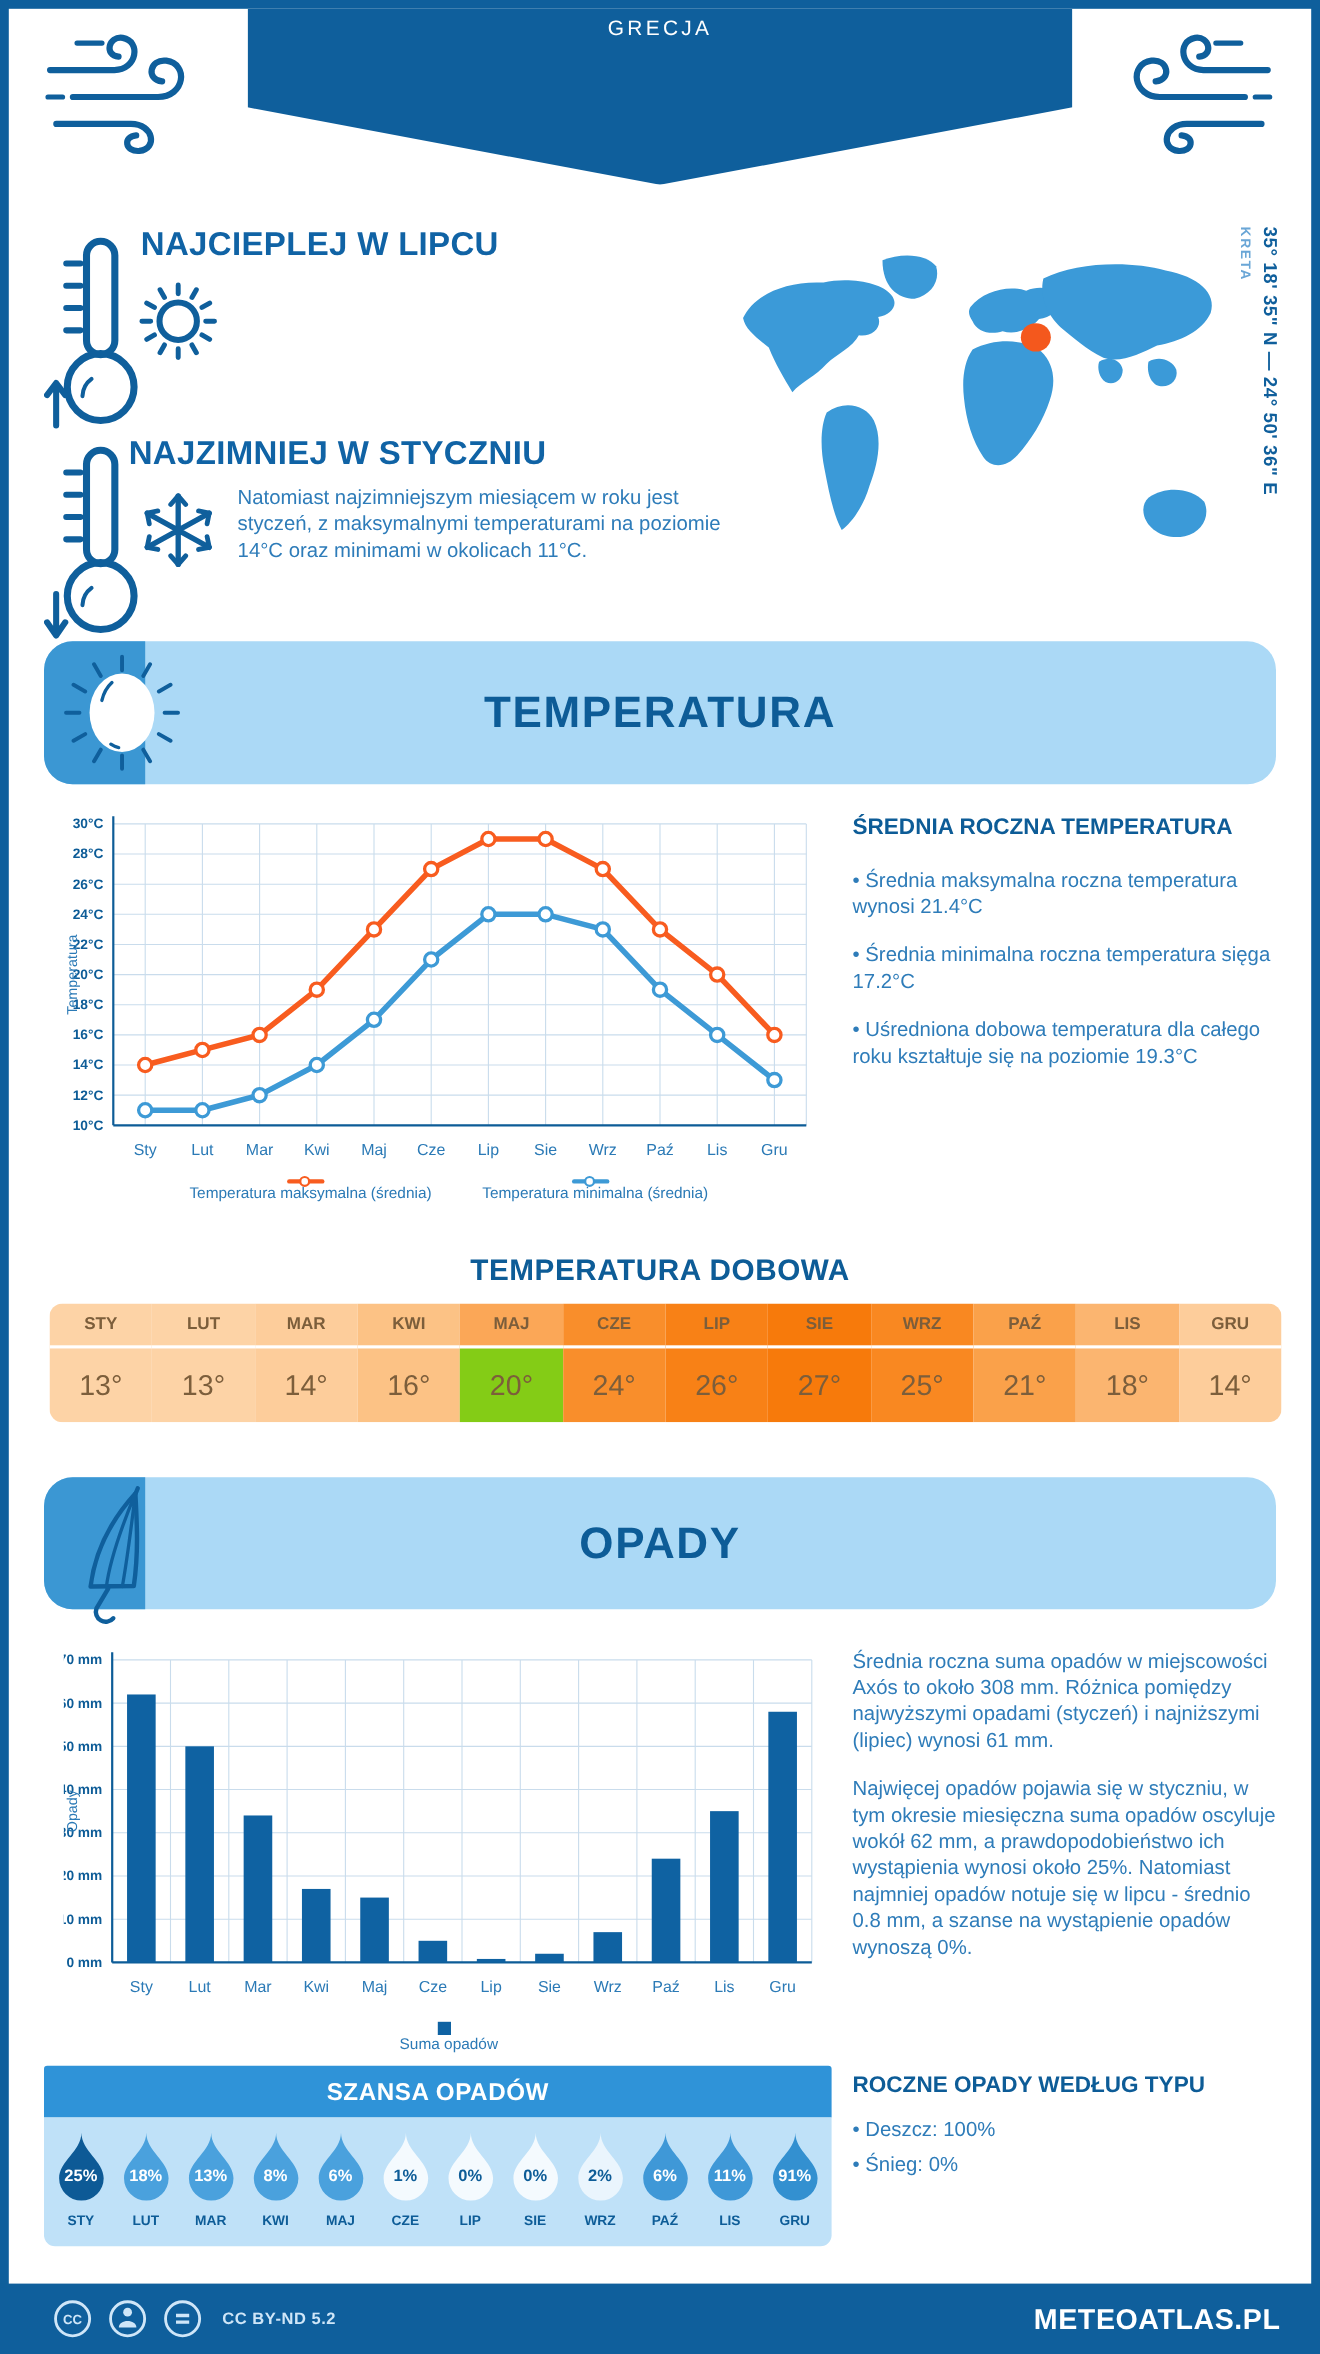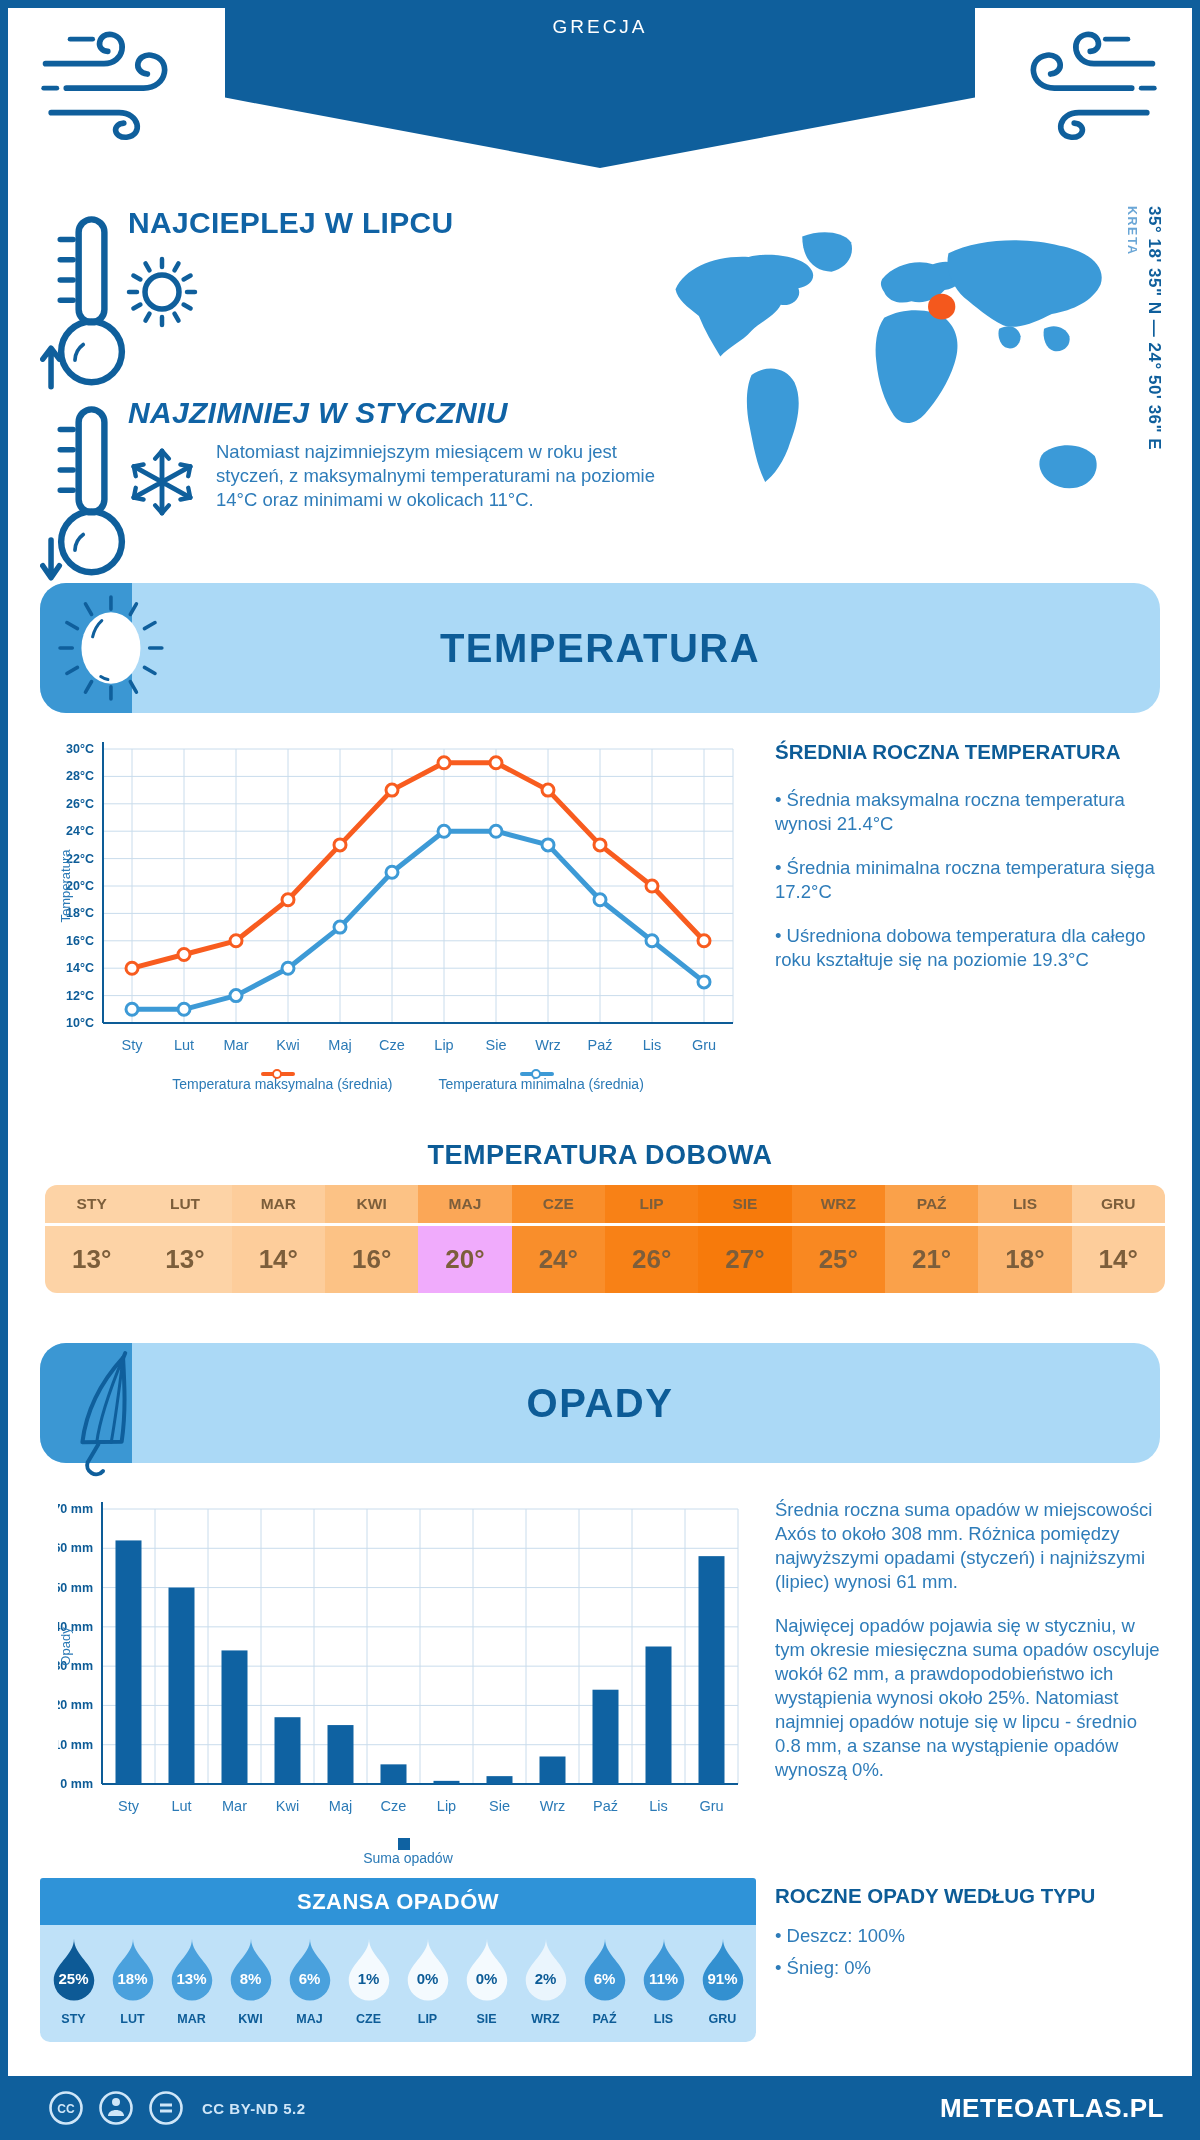--- a/index.html
+++ b/index.html
@@ -51,21 +51,21 @@
   .side-panel{position:absolute;left:775px;width:392px;}
   .side-h{font-size:20.5px;font-weight:700;color:#0d5c97;margin:0;}
   .side-p{font-size:18.5px;line-height:1.3;color:#2e7cb9;margin:20px 0 0;}
   .side-p.first{margin-top:24px;}
 
   
   .daily-title{position:absolute;left:0;right:0;top:1140px;text-align:center;font-size:27px;font-weight:700;color:#0d5c97;letter-spacing:0.5px;}
   #daily-table{position:absolute;left:45px;top:1185px;width:1120px;height:108px;display:flex;border-radius:12px;overflow:hidden;}
   .tcol{flex:1;display:flex;flex-direction:column;}
   .th{height:38px;display:flex;align-items:center;justify-content:center;font-size:15.5px;font-weight:700;color:#7c5e3b;border-bottom:3px solid #fff;}
-  .tv{flex:1;display:flex;align-items:center;justify-content:center;font-size:26px;font-weight:700;color:#7c5e3b;}
+  .tv{flex:1;display:flex;align-items:center;justify-content:center;font-size:26px;font-weight:400;color:#7c5e3b;}
 
   
   #chance{position:absolute;left:40px;top:1878px;width:716px;}
   .chance-head{height:47px;background:#2f93d8;display:flex;align-items:center;justify-content:center;
     font-size:22px;font-weight:700;color:#fff;letter-spacing:0.5px;border-radius:3px 3px 0 0;}
   .chance-body{background:#bfe1f8;border-radius:0 0 10px 10px;display:flex;padding:12px 4px 16px;}
   .drop-cell{flex:1;text-align:center;}
   .drop{position:relative;width:54px;height:70px;margin:0 auto;}
   .drop svg{width:100%;height:100%;display:block;}
   .pct{position:absolute;left:0;right:0;top:33px;font-size:15px;font-weight:700;text-align:center;}
@@ -114,21 +114,21 @@
     <path d="M61,38 L69,38 M57.6,50.5 L64.6,54.5 M48.5,59.6 L52.5,66.6 M36,63 L36,71 M23.5,59.6 L19.5,66.6 M14.4,50.5 L7.4,54.5 M11,38 L3,38 M14.4,25.5 L7.4,21.5 M23.5,16.4 L19.5,9.4 M36,13 L36,5 M48.5,16.4 L52.5,9.4 M57.6,25.5 L64.6,21.5" stroke-width="4.5"></path>
   </svg>
 
   <svg class="icon-abs stroke-icon" style="left:40px;top:402px;width:92px;height:184px;" viewBox="0 0 100 200">
     <path d="M22,30 H36 M22,52 H36 M22,74 H36 M22,96 H36" stroke-width="6"></path>
     <circle cx="56" cy="152" r="33" stroke-width="7"></circle>
     <rect x="42" y="8" width="28" height="112" rx="14" stroke-width="7" fill="#fff"></rect>
     <path d="M38,161 a22,22 0 0 1 9,-17" stroke-width="4"></path>
     <path d="M12,150 V190 M3,178 L12,191 L21,178" stroke-width="6"></path>
   </svg>
-  <div class="intro-heading" style="left:128px;top:396px;font-style:italic;">NAJZIMNIEJ W STYCZNIU</div>
+  <div class="intro-heading" style="left:117px;top:396px;">NAJZIMNIEJ W STYCZNIU</div>
   <svg class="icon-abs stroke-icon" style="left:126px;top:446px;width:72px;height:72px;" viewBox="0 0 74 74">
     <path d="M37,5 V69 M8,21 L66,53 M8,53 L66,21" stroke-width="5"></path>
     <path d="M37,5 L30,13 M37,5 L44,13 M37,69 L30,61 M37,69 L44,61 M8,21 L18,19 M8,21 L10,31 M66,53 L56,55 M66,53 L64,43 M8,53 L10,43 M8,53 L18,55 M66,21 L64,31 M66,21 L56,19" stroke-width="4.5"></path>
   </svg>
   <div class="intro-text" style="left:216px;top:440px;">Natomiast najzimniejszym miesiącem w roku jest styczeń, z maksymalnymi temperaturami na poziomie 14°C oraz minimami w okolicach 11°C.</div>
 
   <svg class="map-box" viewBox="0 0 480 360" preserveAspectRatio="none">
     <g fill="#3b9ad8">
       <path d="M20,75 C30,52 60,38 95,40 C118,34 150,40 158,52 C166,62 158,72 146,74 C150,84 140,94 128,92 C122,104 108,110 98,120 C88,132 74,138 66,148 C58,134 50,120 44,104 C32,94 22,86 20,75 Z"></path>
       <path d="M150,18 C168,10 192,12 200,24 C204,38 196,52 180,56 C164,56 150,44 150,18 Z"></path>
@@ -271,21 +271,21 @@
       <div class="tcol">
         <div class="th" style="background: rgb(253, 205, 155);">MAR</div>
         <div class="tv" style="background: rgb(253, 205, 155);">14°</div>
       </div>
       <div class="tcol">
         <div class="th" style="background: rgb(252, 194, 133);">KWI</div>
         <div class="tv" style="background: rgb(252, 194, 133);">16°</div>
       </div>
       <div class="tcol">
         <div class="th" style="background: rgb(251, 167, 87);">MAJ</div>
-        <div class="tv" style="background: #f0abfc;">20°</div>
+        <div class="tv" style="background: #84cc16;">20°</div>
       </div>
       <div class="tcol">
         <div class="th" style="background: rgb(249, 142, 43);">CZE</div>
         <div class="tv" style="background: rgb(249, 142, 43);">24°</div>
       </div>
       <div class="tcol">
         <div class="th" style="background: rgb(248, 129, 22);">LIP</div>
         <div class="tv" style="background: rgb(248, 129, 22);">26°</div>
       </div>
       <div class="tcol">

